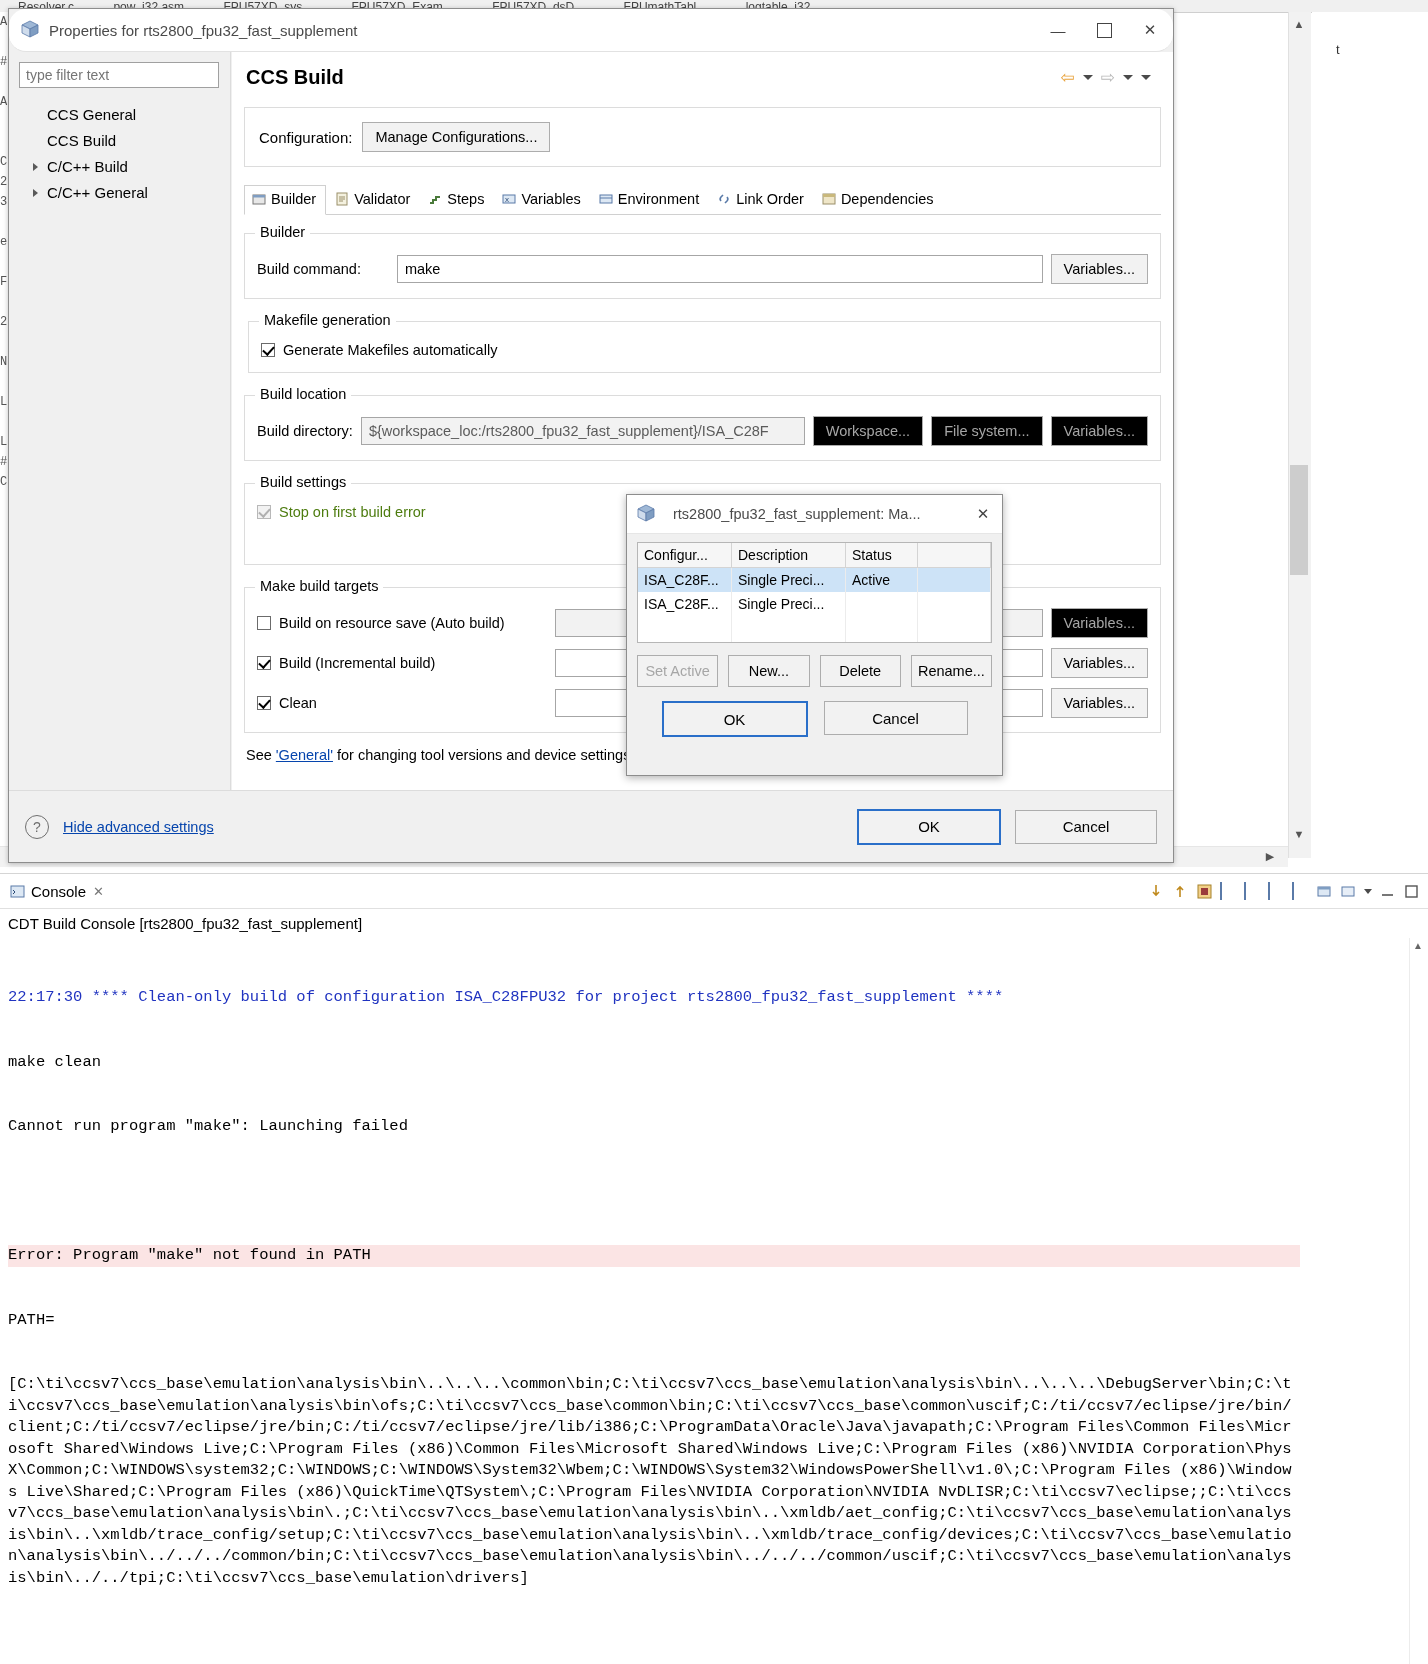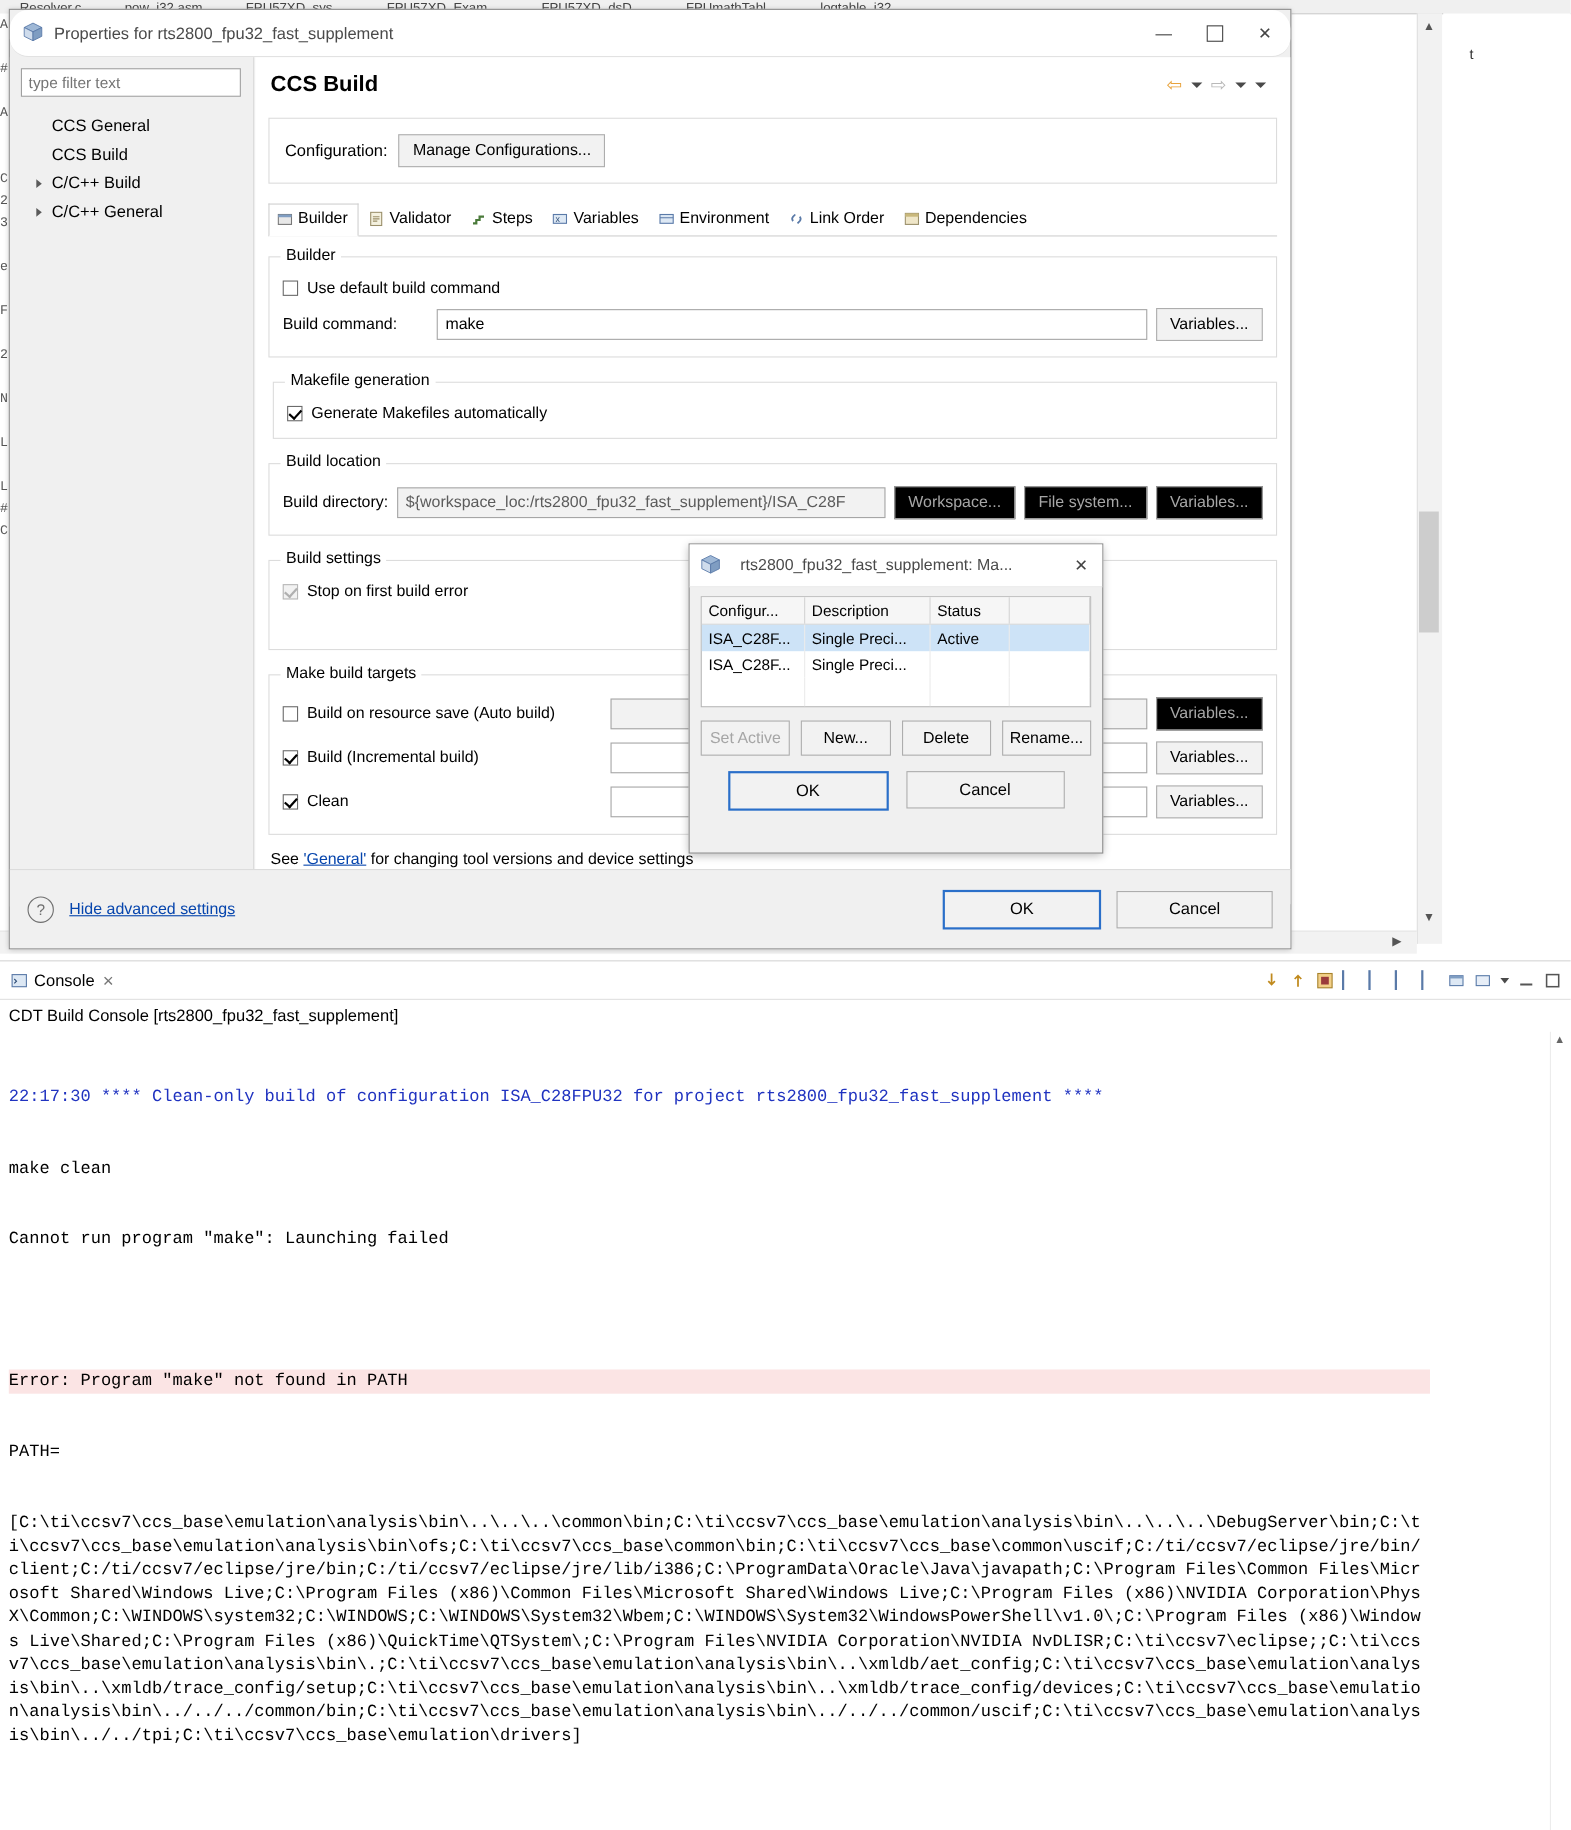--- a/index.html
+++ b/index.html
@@ -124,21 +124,21 @@
     content:"";position:absolute;left:3px;top:0px;width:5px;height:9px;
     border:solid #000;border-width:0 2px 2px 0;transform:rotate(42deg);
   }
   .cb.disabled{border-color:#b8b8b8;background:#f2f2f2;}
   .cb.disabled:after{border-color:#b0b0b0;}
   .txt{
     height:28px;border:1px solid #a6a6a6;background:#fff;padding:0 7px;font-size:14.5px;
     display:flex;align-items:center;box-sizing:border-box;
   }
   .txt.ro{background:#f2f2f2;color:#5b5b5b;}
-  .muted{color:#000000;}
+  .muted{color:#4d7c0f;}
   .footer-note{margin:14px 0 0 14px;font-size:14.5px;}
   .link{color:#0645ad;text-decoration:underline;}
 
   .dlg-footer{
     position:absolute;left:0;bottom:0;width:100%;height:72px;background:#f0f0f0;border-top:1px solid #dcdcdc;
     display:flex;align-items:center;padding:0 16px;box-sizing:border-box;
   }
   .help-circle{
     width:22px;height:22px;border-radius:50%;border:1.5px solid #6f6f6f;color:#6f6f6f;
     font-size:14px;display:flex;align-items:center;justify-content:center;margin-right:14px;
@@ -313,24 +313,20 @@
           <span class="tabicon"><svg width="14" height="14" viewBox="0 0 14 14">
                 <rect x="1" y="2" width="12" height="10" fill="#efe6c8" stroke="#9a8f6a"></rect>
                 <rect x="1" y="2" width="12" height="3" fill="#c9b87c"></rect>
               </svg></span>
           <span>Dependencies</span>
         </span>
       </div>
 
       <div class="group" style="margin-top:18px;">
         <span class="group-title">Builder</span>
-        <div class="row">
-          <span class="cb"></span>
-          <span>Use default build command</span>
-        </div>
         <div class="row">
           <span>Build command:</span>
           <span class="txt" style="flex:1;margin-left:28px;">make</span>
           <button class="btn">Variables...</button>
         </div>
       </div>
 
       <div class="group" style="margin-top:22px;margin-left:16px;">
         <span class="group-title">Makefile generation</span>
         <div class="row">

